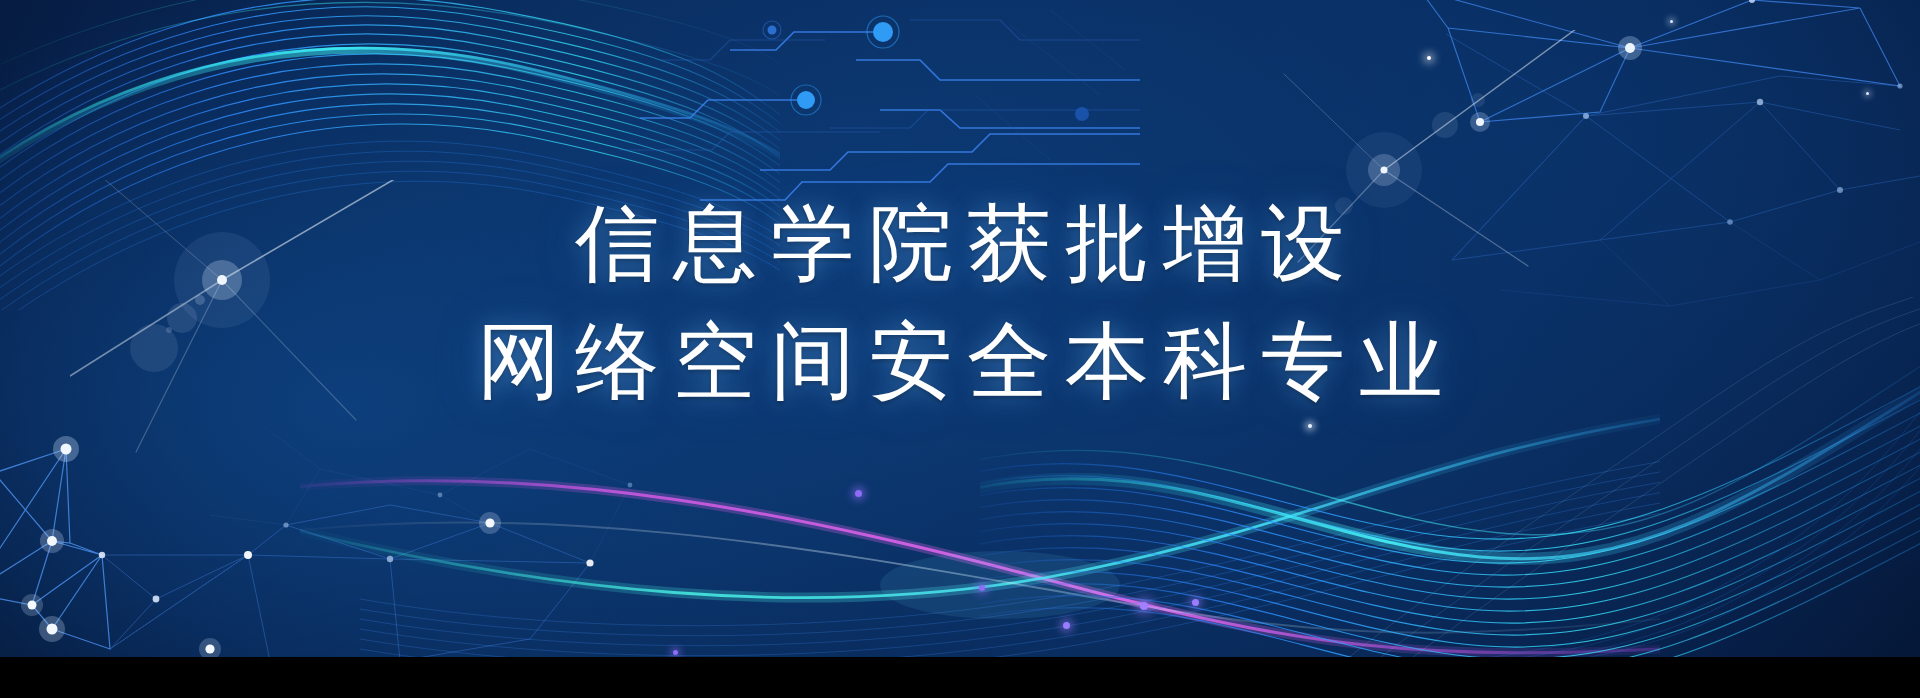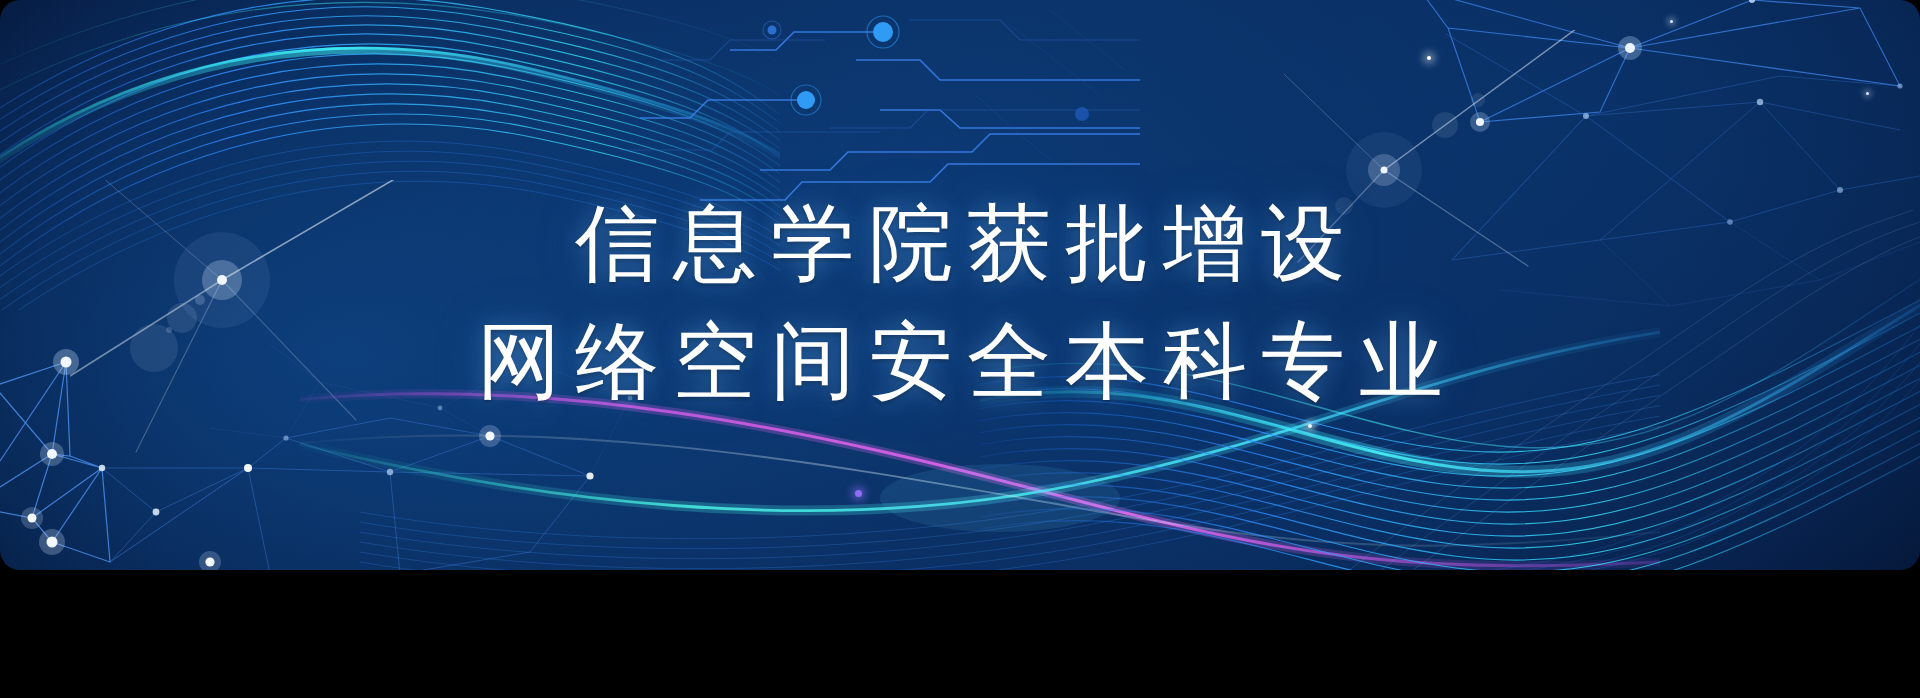--- a/index.html
+++ b/index.html
@@ -1,26 +1,25 @@
 <!DOCTYPE html>
 <html><head>
 <meta charset="utf-8">
 <style>
   html,body{margin:0;padding:0;background:#000;}
   #banner{
     position:relative;
-    width:1920px;height:570px;
+    width:1920px;height:657px;
     overflow:hidden;
     font-family:"Liberation Serif","DejaVu Serif",serif;
     background:
       radial-gradient(ellipse 900px 600px at 18% 62%, rgba(13,64,126,.95) 0%, rgba(9,45,96,0) 70%),
       radial-gradient(ellipse 1100px 700px at 80% 20%, rgba(10,52,108,.85) 0%, rgba(8,38,84,0) 72%),
       radial-gradient(ellipse 1200px 800px at 50% 40%, #0d3d7a 0%, #0a2f63 45%, #07204a 78%, #041430 100%),
       linear-gradient(160deg,#03101f 0%,#072246 28%,#0a3570 55%,#072449 80%,#030d1e 100%);
-    border-radius: 20px;
   }
   .layer{position:absolute;inset:0;pointer-events:none;}
   .layer svg{position:absolute;display:block;}
 
   
   #title-block{
     position:absolute;left:0;right:0;top:185px;
     text-align:center;z-index:40;
   }
   .title-line{

